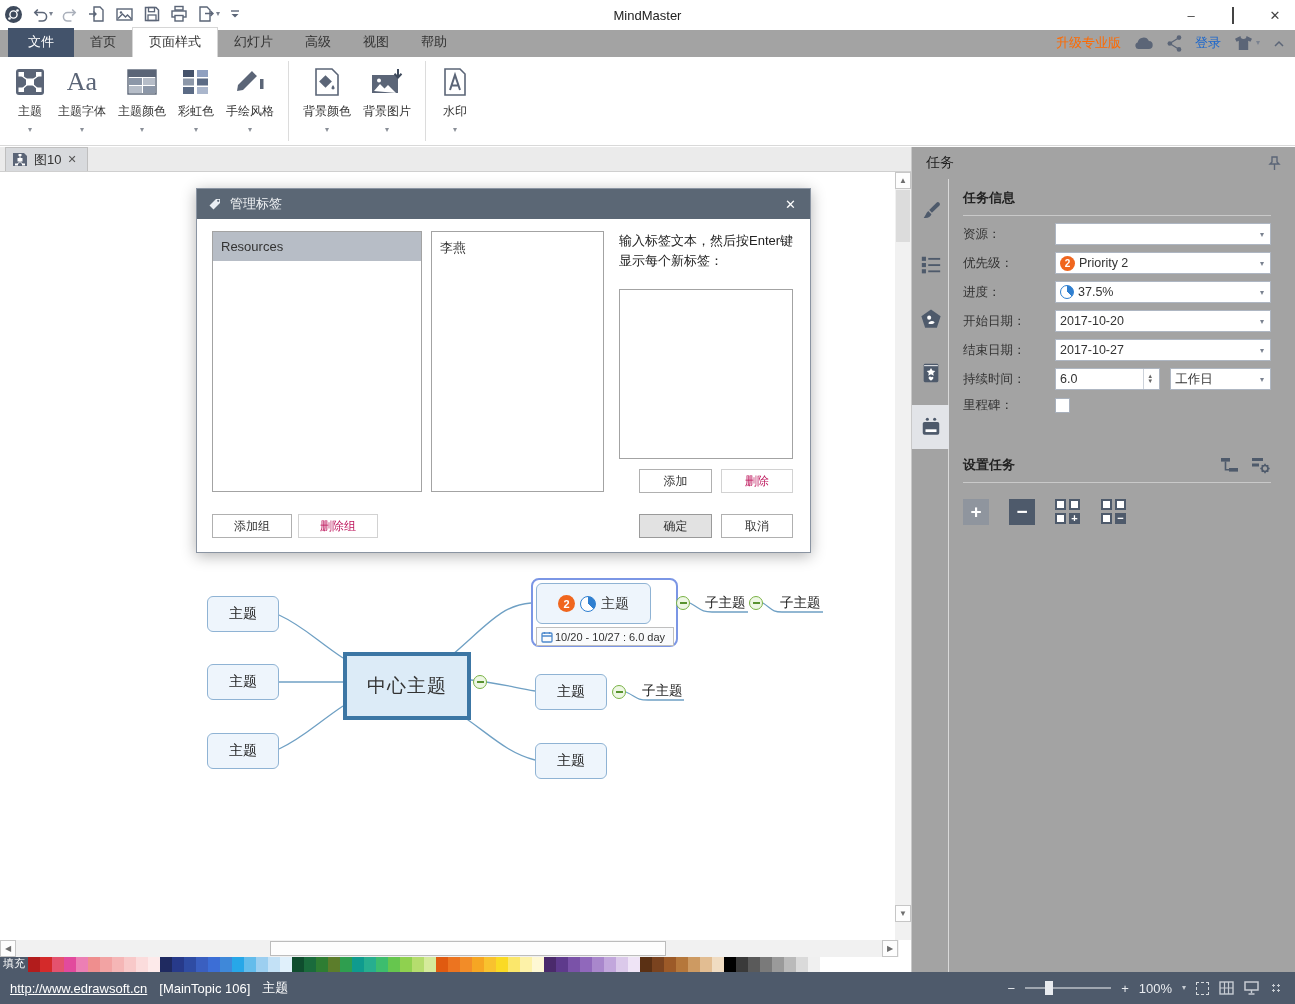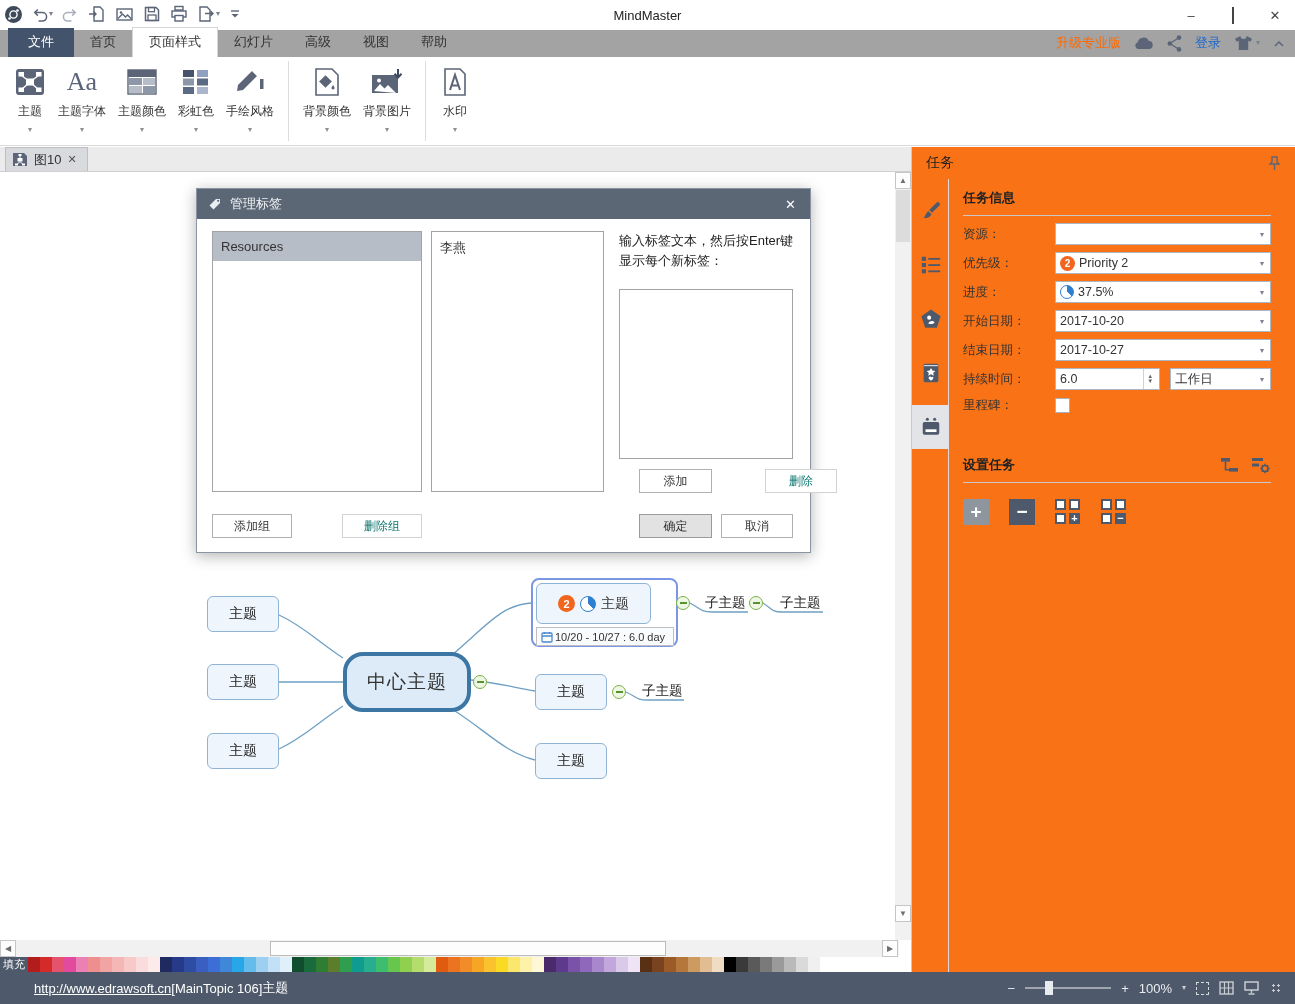--- a/index.html
+++ b/index.html
@@ -44,21 +44,21 @@
   
   .tabbar { position:absolute; top:147px; left:0; width:911px; height:25px; background:#ebebeb; border-bottom:1px solid #cfcfcf; display:flex; align-items:flex-end; }
   .doctab { display:flex; align-items:center; gap:6px; height:24px; padding:0 10px 0 6px; background:#d8dadd; border:1px solid #bfbfbf; border-bottom:none; margin-left:5px; font-size:13px; }
   .doctab .close { font-size:11px; color:#555; }
 
   
   .canvas { position:absolute; top:172px; left:0; width:911px; height:768px; background:#fff; border-right:1px solid #c9c9c9; }
   .connectors { position:absolute; left:0; top:0; pointer-events:none; }
 
   .topic { position:absolute; width:72px; height:36px; background:#eef5fc; border:1px solid #8fb3d4; border-radius:6px; display:flex; align-items:center; justify-content:center; font-size:14px; font-family:"Liberation Serif","DejaVu Serif",serif; color:#222; }
-  .central { position:absolute; left:343px; top:480px; width:128px; height:60px; background:#dcebf7; border:4px solid #3c76a4; border-radius:20px; display:flex; align-items:center; justify-content:center; font-size:19px; letter-spacing:1px; font-family:"Liberation Serif","DejaVu Serif",serif; color:#333; }
+  .central { position:absolute; left:343px; top:480px; width:128px; height:68px; background:#dcebf7; border:4px solid #3c76a4; border-radius:0; display:flex; align-items:center; justify-content:center; font-size:19px; letter-spacing:1px; font-family:"Liberation Serif","DejaVu Serif",serif; color:#333; }
   .sel-wrap { position:absolute; left:531px; top:406px; width:147px; height:69px; background:#fff; border:2px solid #7b96e5; border-radius:8px; }
   .sel-topic { position:absolute; left:3px; top:3px; width:115px; height:41px; background:#eef5fc; border:1px solid #8fb3d4; border-radius:6px; display:flex; align-items:center; justify-content:center; gap:5px; font-size:14px; font-family:"Liberation Serif","DejaVu Serif",serif; }
   .badge-priority { width:17px; height:17px; border-radius:50%; background:#f0661e; color:#fff; font-size:11px; font-weight:bold; display:flex; align-items:center; justify-content:center; font-family:"Liberation Sans",sans-serif; }
   .badge-pie { width:16px; height:16px; border-radius:50%; border:1.5px solid #2f7fd0; background:conic-gradient(#2f7fd0 0deg 135deg,#ffffff 135deg 360deg); }
   .date-strip { position:absolute; left:3px; top:47px; width:138px; height:19px; background:#fafbfc; border:1px solid #bfbfbf; display:flex; align-items:center; gap:2px; padding:0 4px; font-size:11px; color:#333; white-space:nowrap; }
   .collapse { position:absolute; width:14px; height:14px; border-radius:50%; border:1px solid #79b244; background:#eef7e4; display:flex; align-items:center; justify-content:center; }
   .collapse .bar { width:7px; height:2px; background:#58922f; }
   .subtopic { position:absolute; font-size:13.5px; font-family:Liberation Sans, sans-serif; color:#222; }
 
   
@@ -66,44 +66,44 @@
   .dlg-title { height:30px; background:#5b6775; color:#f2f4f6; display:flex; align-items:center; gap:7px; padding:0 10px; font-size:13px; }
   .dlg-close { margin-left:auto; font-size:13px; color:#fff; padding:0 4px; }
   .dlg-list { position:absolute; border:1px solid #a3a3a3; background:#fff; font-size:13px; }
   .dlg-list.groups { left:15px; top:42px; width:210px; height:261px; }
   .dlg-list.tags { left:234px; top:42px; width:173px; height:261px; }
   .dlg-row { padding:7px 8px; }
   .dlg-row.selected { background:#b7bdc6; }
   .dlg-hint { position:absolute; left:422px; top:42px; width:178px; font-size:13px; line-height:1.55; color:#222; }
   .dlg-textarea { position:absolute; left:422px; top:100px; width:174px; height:170px; border:1px solid #a3a3a3; background:#fff; }
   .btn { position:absolute; height:24px; border:1px solid #b0b0b0; background:#fff; font-size:12px; color:#333; display:flex; align-items:center; justify-content:center; }
-  .btn.disabled { color:#0f766e; border-color:#d2d2d2;margin-left:44px; }
+  .btn.disabled { color:#be185d; border-color:#d2d2d2; }
   .btn.default { background:#e2e2e2; border-color:#9a9a9a; }
 
   
   .vscroll { position:absolute; top:172px; left:895px; width:16px; height:768px; background:#f1f1f1; }
   .sarrow { position:absolute; width:16px; height:17px; background:#fdfdfd; border:1px solid #c6c6c6; color:#6e6e6e; font-size:8px; display:flex; align-items:center; justify-content:center; }
   .vthumb { position:absolute; top:18px; left:1px; width:14px; height:52px; background:#dcdcdc; }
   .hscroll { position:absolute; top:940px; left:0; width:899px; height:17px; background:#f1f1f1; }
   .hthumb { position:absolute; top:1px; left:270px; width:396px; height:15px; background:#fdfdfd; border:1px solid #bcbcbc; }
-  .palette { position:absolute; top:957px; left:0; width:911px; height:15px; background:#fff; display:flex; align-items:stretch; }
+  .palette { position:absolute; top:957px; left:0; width:911px; height:15px; background:#fff; display:flex; align-items:stretch;font-family:Liberation Mono, monospace; }
   .fill-label { background:#4e5a6b; color:#fff; font-size:11px; line-height:15px; padding:0 3px; white-space:nowrap; }
   .swatch { width:12px; height:15px; }
   .statusbar { position:absolute; top:972px; left:0; right:0; height:32px; background:#4e5a6b; color:#fff; display:flex; align-items:center; font-size:13px; }
-  .statusbar .url { text-decoration:underline; margin-left:34px; }
-  .statusbar .meta { }
+  .statusbar .url { text-decoration:underline; margin-left:10px; }
+  .statusbar .meta { margin-left:12px; }
   .zoomctl { position:absolute; right:14px; top:0; height:32px; display:flex; align-items:center; gap:10px; color:#e8ebef; }
   .slider-track { position:relative; width:86px; height:2px; background:#9fa6b0; }
   .slider-thumb { position:absolute; left:20px; top:-6px; width:8px; height:14px; background:#e8ebef; }
   .fit-icon { width:13px; height:13px; border:1px dashed #d6dade; }
   .grip { width:10px; height:10px; margin-left:2px;
     background:radial-gradient(circle 1.2px,#c7ccd3 1.2px,transparent 1.3px) 0 0/5px 5px; }
 
   
-  .panel { position:absolute; top:147px; left:911px; right:0; bottom:32px; background:#f97316; }
+  .panel { position:absolute; top:147px; left:911px; right:0; bottom:32px; background:#a3a3a3; }
   .panel-title { height:32px; display:flex; align-items:center; padding:0 14px; font-size:14px; color:#222; }
   .pin { margin-left:auto; }
   .panel-tabs { position:absolute; left:0; top:32px; bottom:0; width:37px; border-right:1px solid #d9d9d9; padding-top:10px; }
   .ptab { width:37px; height:44px; display:flex; align-items:center; justify-content:center; margin-bottom:10px; }
   .ptab.active { background:#e2e4e8; }
   .panel-body { position:absolute; left:37px; right:0; top:32px; bottom:0; padding:10px 24px 0 14px; }
   .sec-head { font-size:13px; font-weight:bold; color:#222; padding-bottom:8px; border-bottom:1px solid #c9c9c9; display:flex; align-items:center; }
   .sec-head .hicons { margin-left:auto; display:flex; gap:12px; }
   .frow { display:flex; align-items:center; margin-top:7px; }
   .flabel { width:92px; font-size:12.5px; color:#333; }

